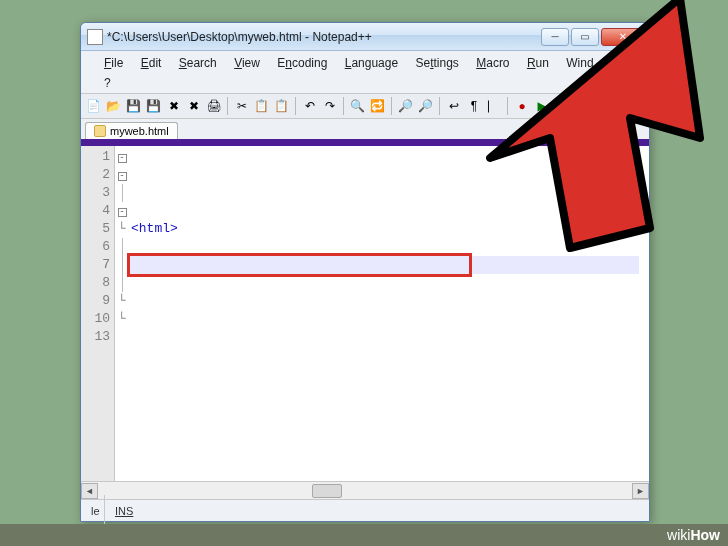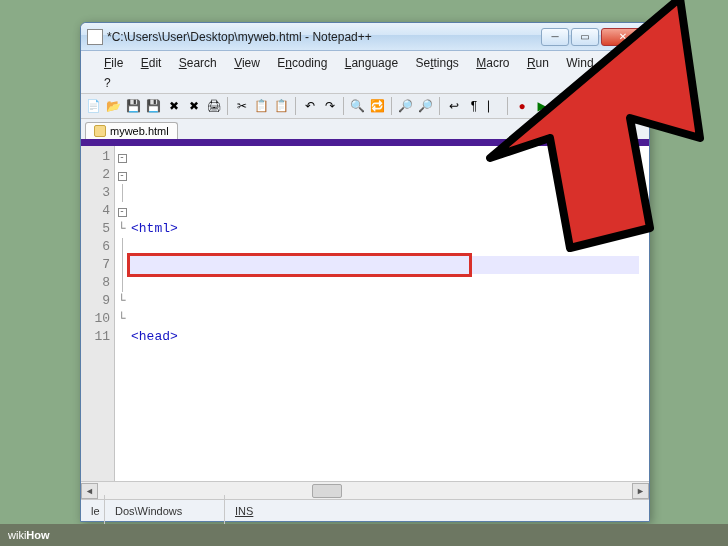--- a/index.html
+++ b/index.html
@@ -211,24 +211,24 @@
     right: 18px;
     z-index: 50;
     pointer-events: none;
   }
   .caption {
     position: absolute;
     bottom: 0; left: 0; right: 0;
     height: 22px;
     background: #6d7762;
     color: #e6e6e6;
-    font-size: 11px;
-    display: flex;
-    align-items: center;
-    justify-content: space-between;
+    font-size: 14px;
+    display: flex;
+    align-items: center;
+    justify-content: flex-end;
     padding: 0 8px;
   }
   .caption .wiki { color: #fff; }
   .caption b { color: #fff; font-weight: bold; }
 </style>
 </head>
 <body>
 
 <div class="window">
 
@@ -299,61 +299,59 @@
       <div>1</div>
         <div>2</div>
         <div>3</div>
       <div>4</div>
         <div>5</div>
         <div>6</div>
       <div>7</div>
         <div>8</div>
         <div>9</div>
       <div>10</div>
-        <div>11</div>
+        <div>13</div>
     </div>
     <div class="fold">
       <div><span class="fminus">-</span></div>
       <div><span class="fminus">-</span></div>
       <div><span class="fbar"></span></div>
       <div><span class="fminus">-</span></div>
       <div style="color:#888">└</div>
       <div><span class="fbar"></span></div>
       <div><span class="fbar"></span></div>
       <div><span class="fbar"></span></div>
       <div style="color:#888">└</div>
       <div style="color:#888">└</div>
       <div></div>
     </div>
     <div class="code">
       <div class="hlrow"></div>
       <div class="redbox"></div>
       <div class="codeline"><span class="tag">&lt;html&gt;</span></div>
       <div class="codeline"><span></span></div>
-      <div class="codeline"><span class="tag">&lt;head&gt;</span></div>
       
       
       
       
       
       
     </div>
   </div>
 
   <div class="scroll-h">
     <div class="sarrow">◄</div>
     <div class="strack">
       <div class="sthumb"></div>
     </div>
     <div class="sarrow">►</div>
   </div>
 
   <div class="statusbar">
     <div class="scell" style="width:24px">le</div>
-    <div class="scell" style="width:120px">Dos\Windows</div>
     <div class="scell" style="width:44px">INS</div>
   </div>
 
 </div>
 
 <svg class="arrow-overlay" width="260" height="280" viewBox="0 0 260 280">
   <polygon points="230,10 250,150 180,130 200,240 120,260 100,150 40,170" fill="#d9302a" stroke="#000" stroke-width="8" stroke-linejoin="round"></polygon>
 </svg>
 
 <div class="caption">

